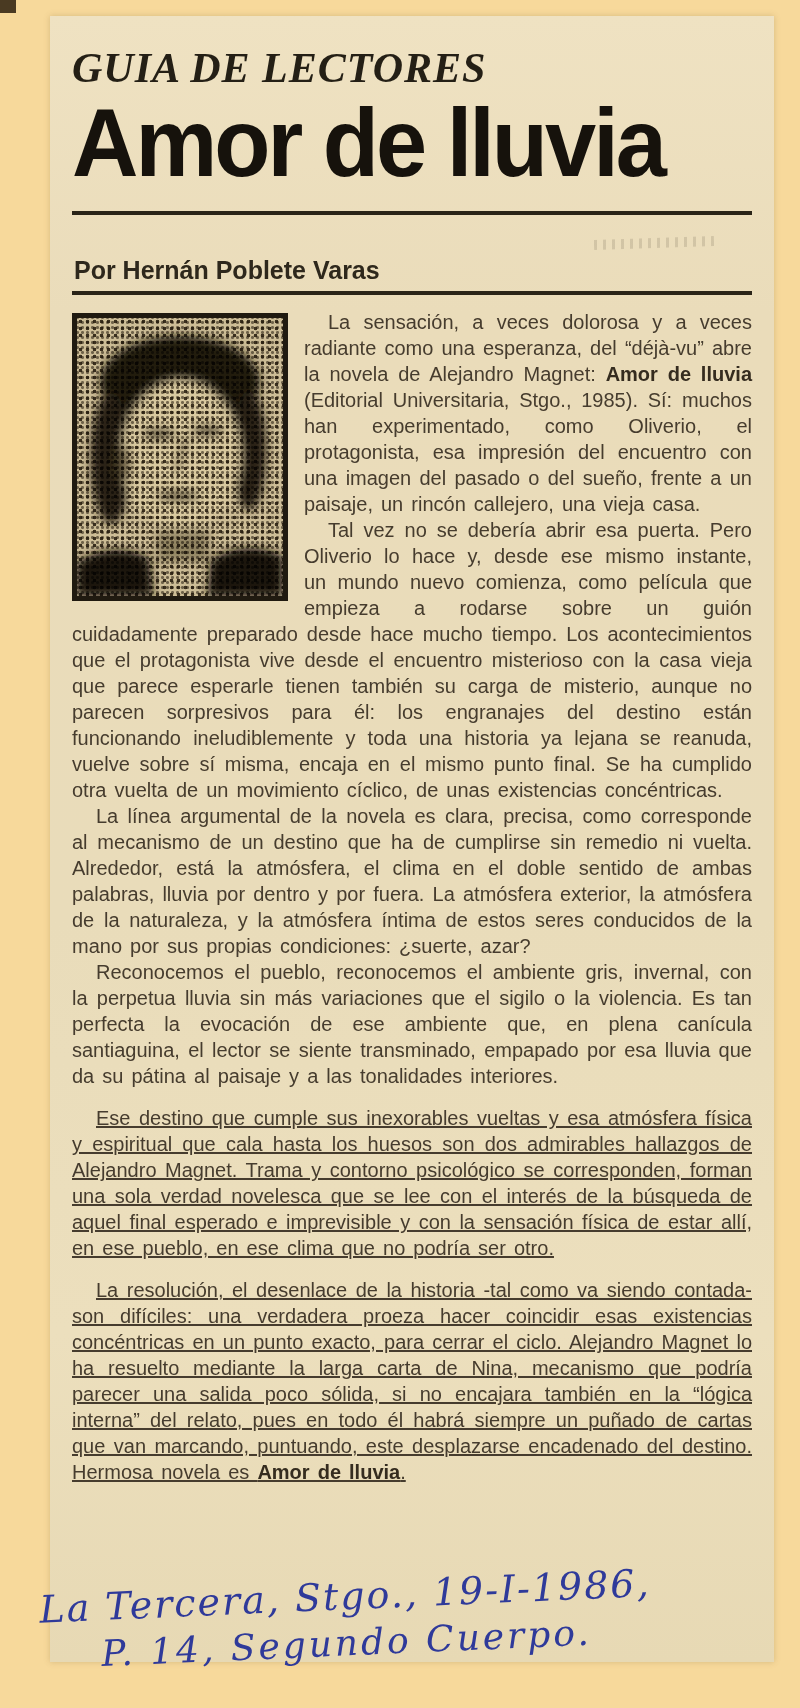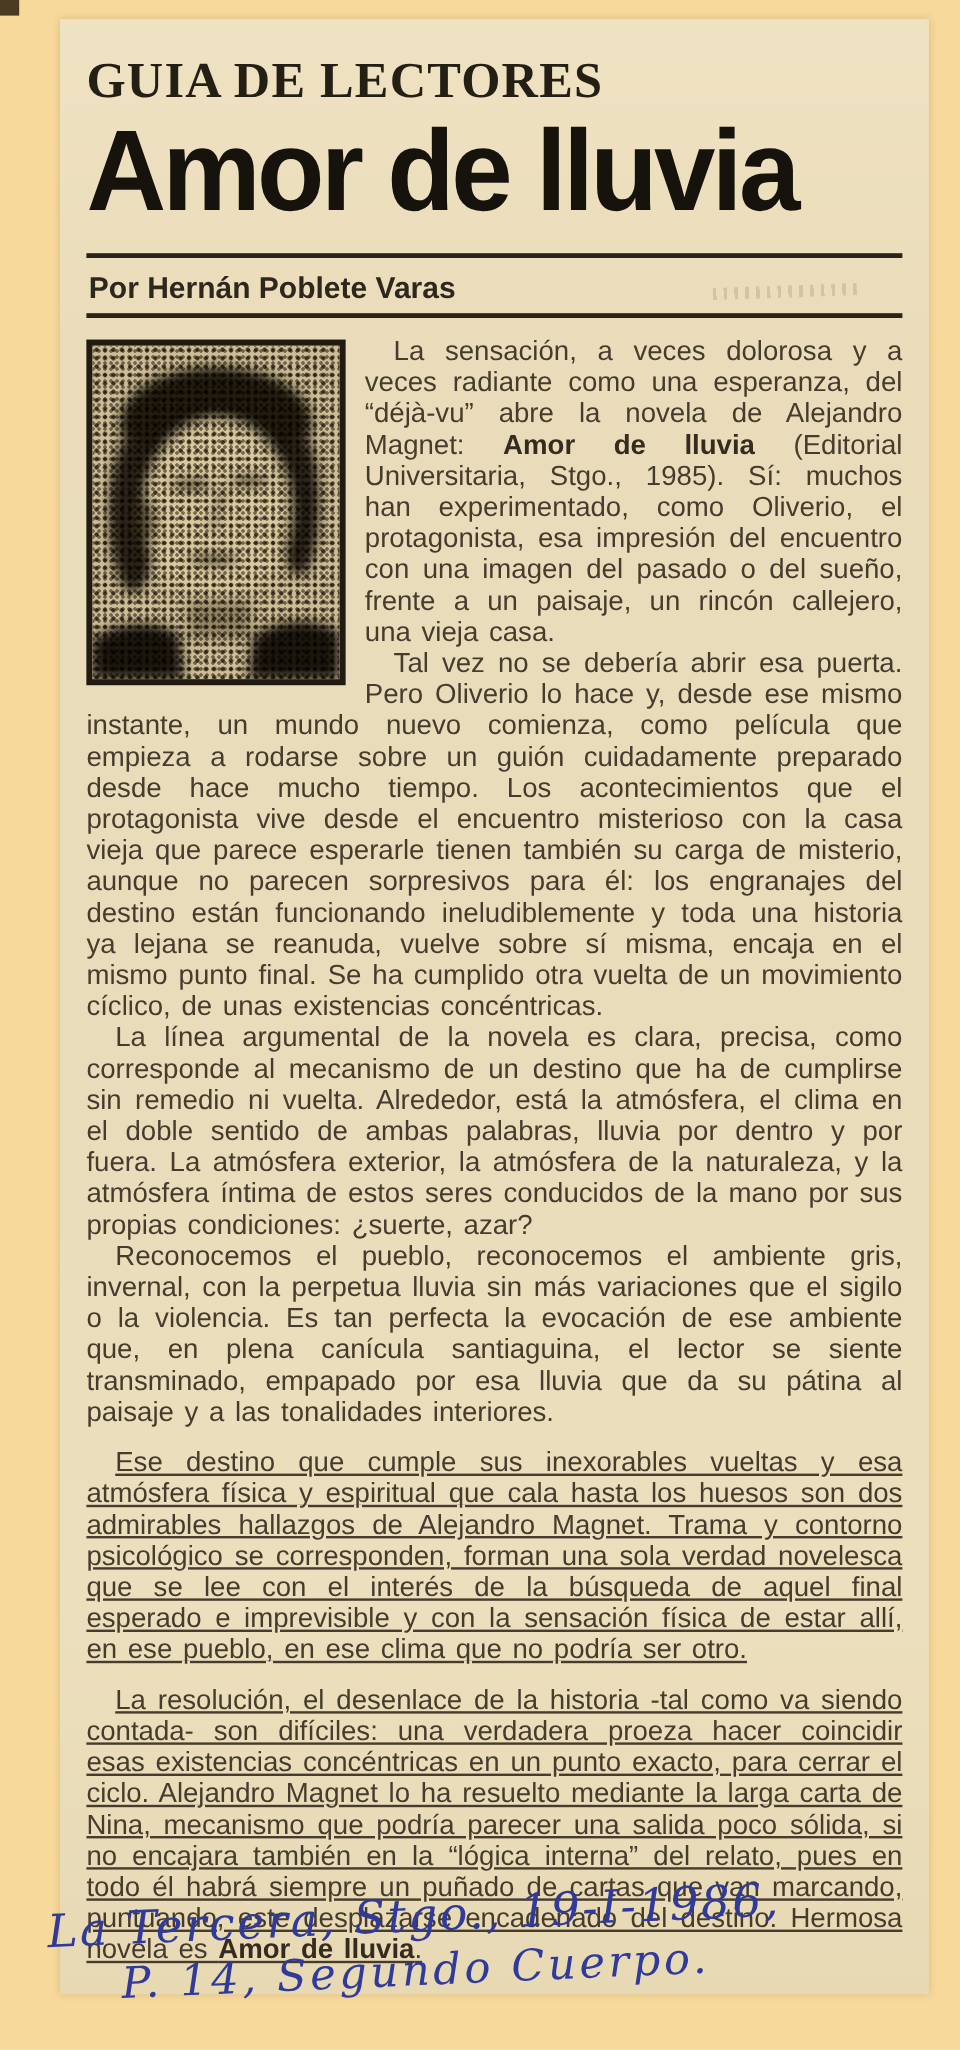--- a/index.html
+++ b/index.html
@@ -18,43 +18,45 @@
     position:absolute;left:50px;top:16px;width:724px;height:1646px;
     background:linear-gradient(180deg,#efe2c2 0%,#eadcba 18%,#e9dcba 55%,#ecdfbd 80%,#e7d9b4 100%);
     box-shadow:0 0 6px rgba(120,90,40,.25);
     padding:0 22px;box-sizing:border-box;
   }
   .kicker{
     margin-top:28px;
     font-family:"Liberation Serif", serif;
     font-size:42px;font-weight:700;letter-spacing:1px;
     color:#241f15;
+    font-style:italic;
   }
   .headline{
     margin-top:6px;
     font-family:"Liberation Sans", sans-serif;
     font-size:92px;font-weight:bold;letter-spacing:-3px;
     line-height:0.95;color:#16120c;
     white-space:nowrap;
     transform:scaleY(1.04);transform-origin:left top;
   }
   .rule{height:4px;background:#2a2418;border:none;margin:0;}
   .rule-top{margin-top:26px;}
   .byline{
     font-size:25px;font-weight:bold;color:#2e281c;
     padding:11px 0 6px 2px;
+    margin-top:30px;
   }
   .smudge{
     position:absolute;right:60px;top:222px;width:120px;height:10px;
     background:repeating-linear-gradient(90deg,rgba(90,80,60,.35) 0 3px,transparent 3px 9px);
     transform:rotate(-2deg);opacity:.5;
   }
   .article{
     margin-top:14px;
-    font-size:23px;line-height:26px;
+    font-size:20px;line-height:26px;
     color:#46  3c2e;
     color:#463c2e;
     text-align:justify;
     word-spacing:2.5px;
   }
   .article p{margin:0;text-indent:24px;}
   .article p.gap{margin-top:16px;text-decoration:underline;}
   .photo{
     float:left;
     width:206px;height:278px;

